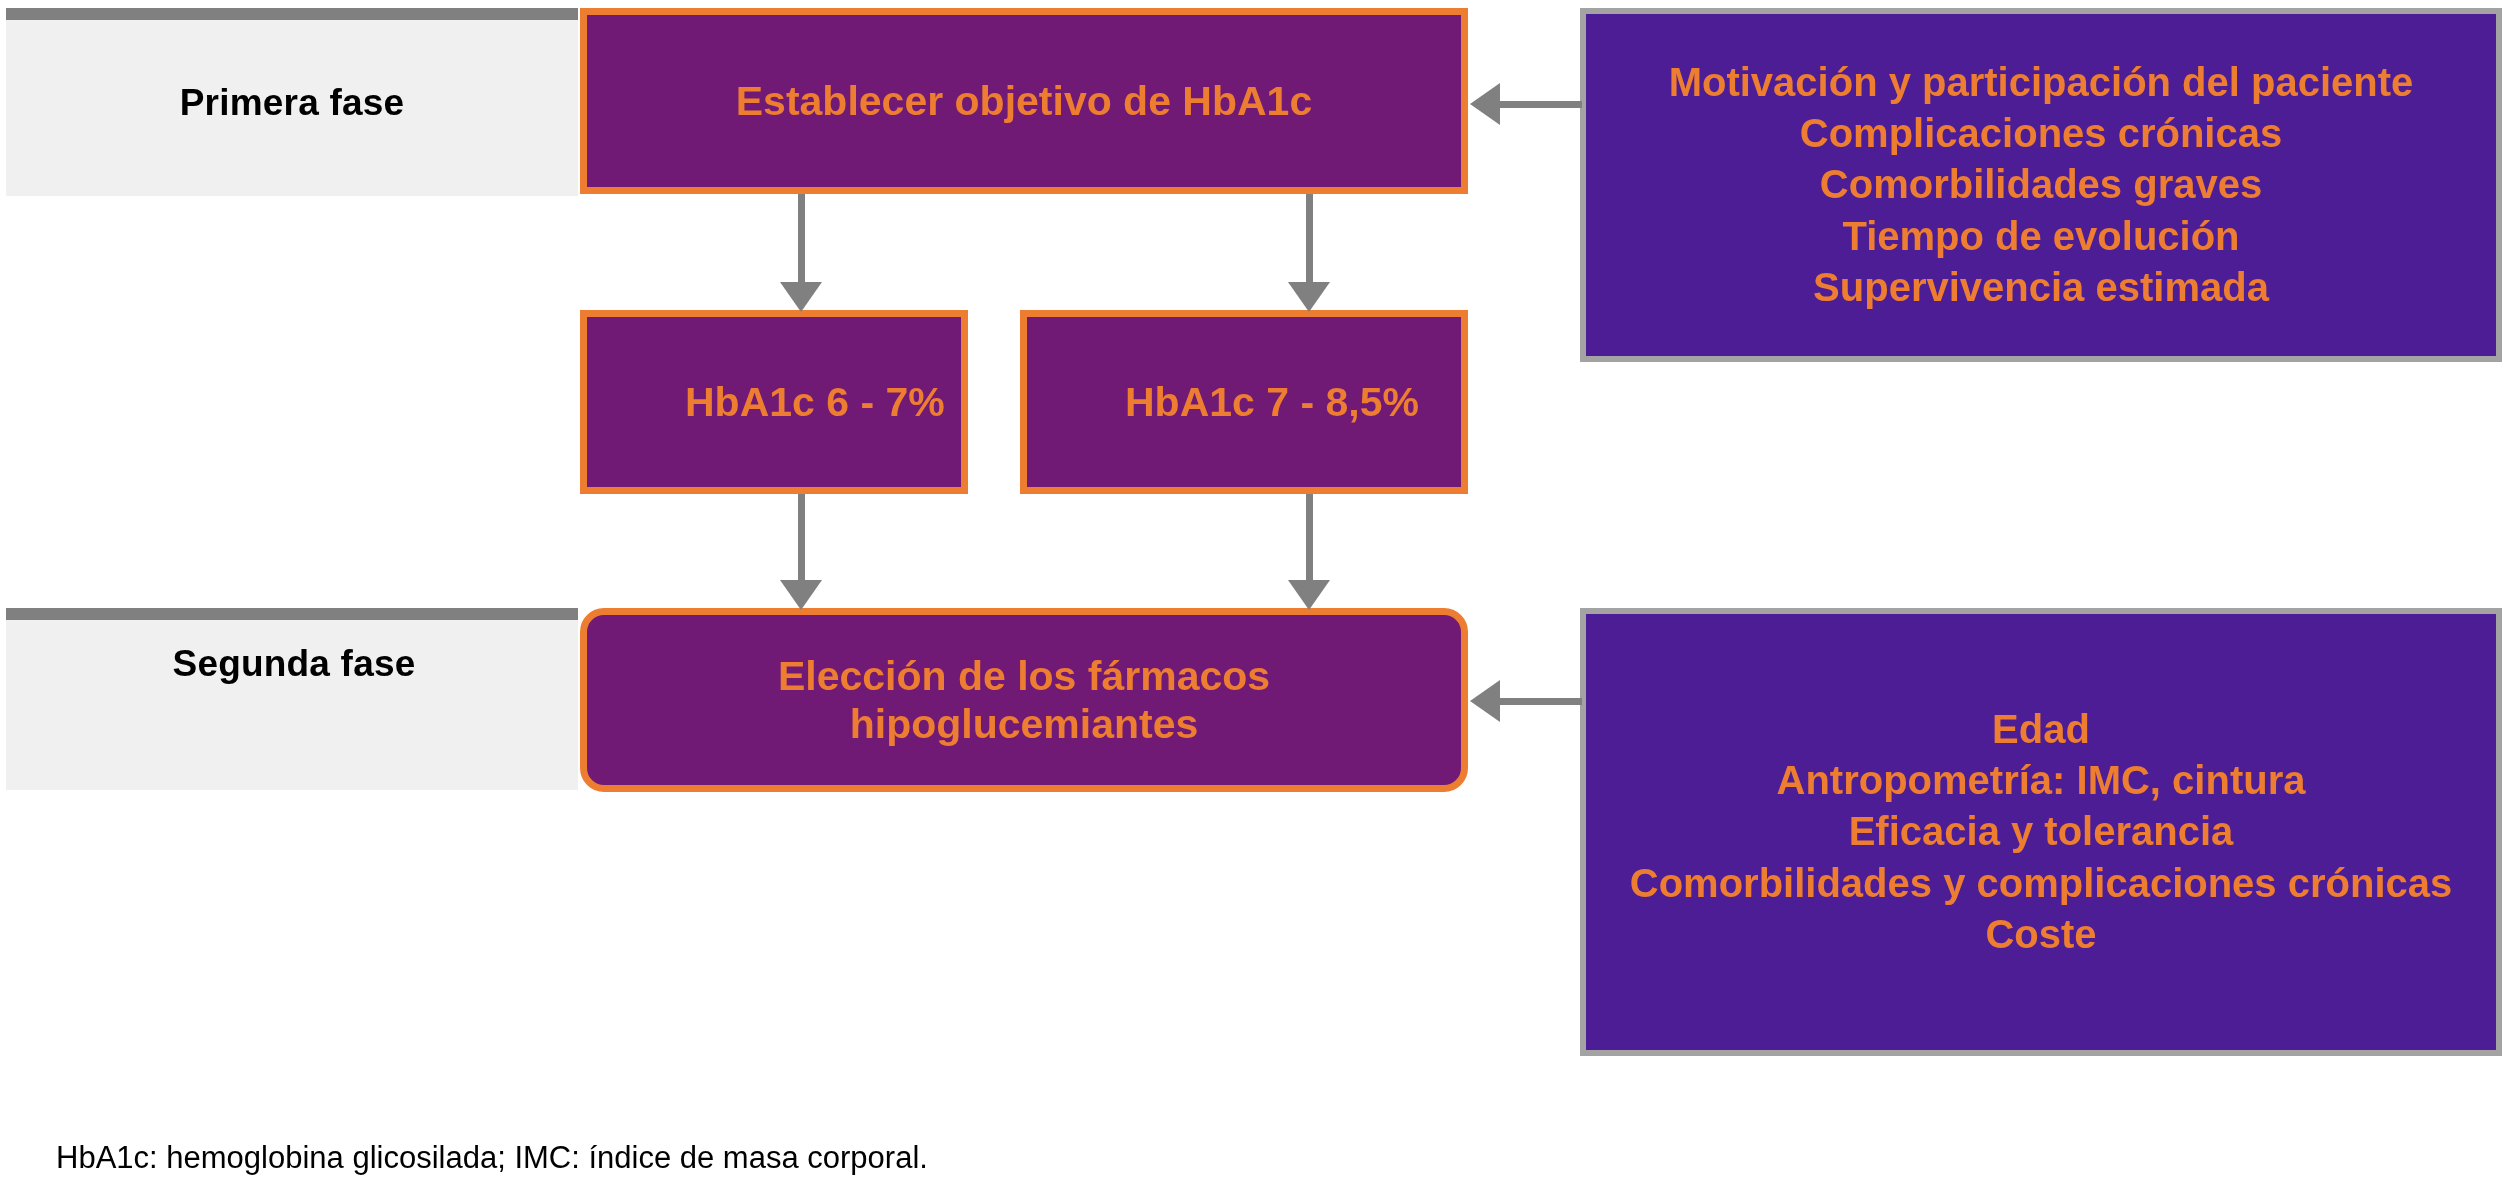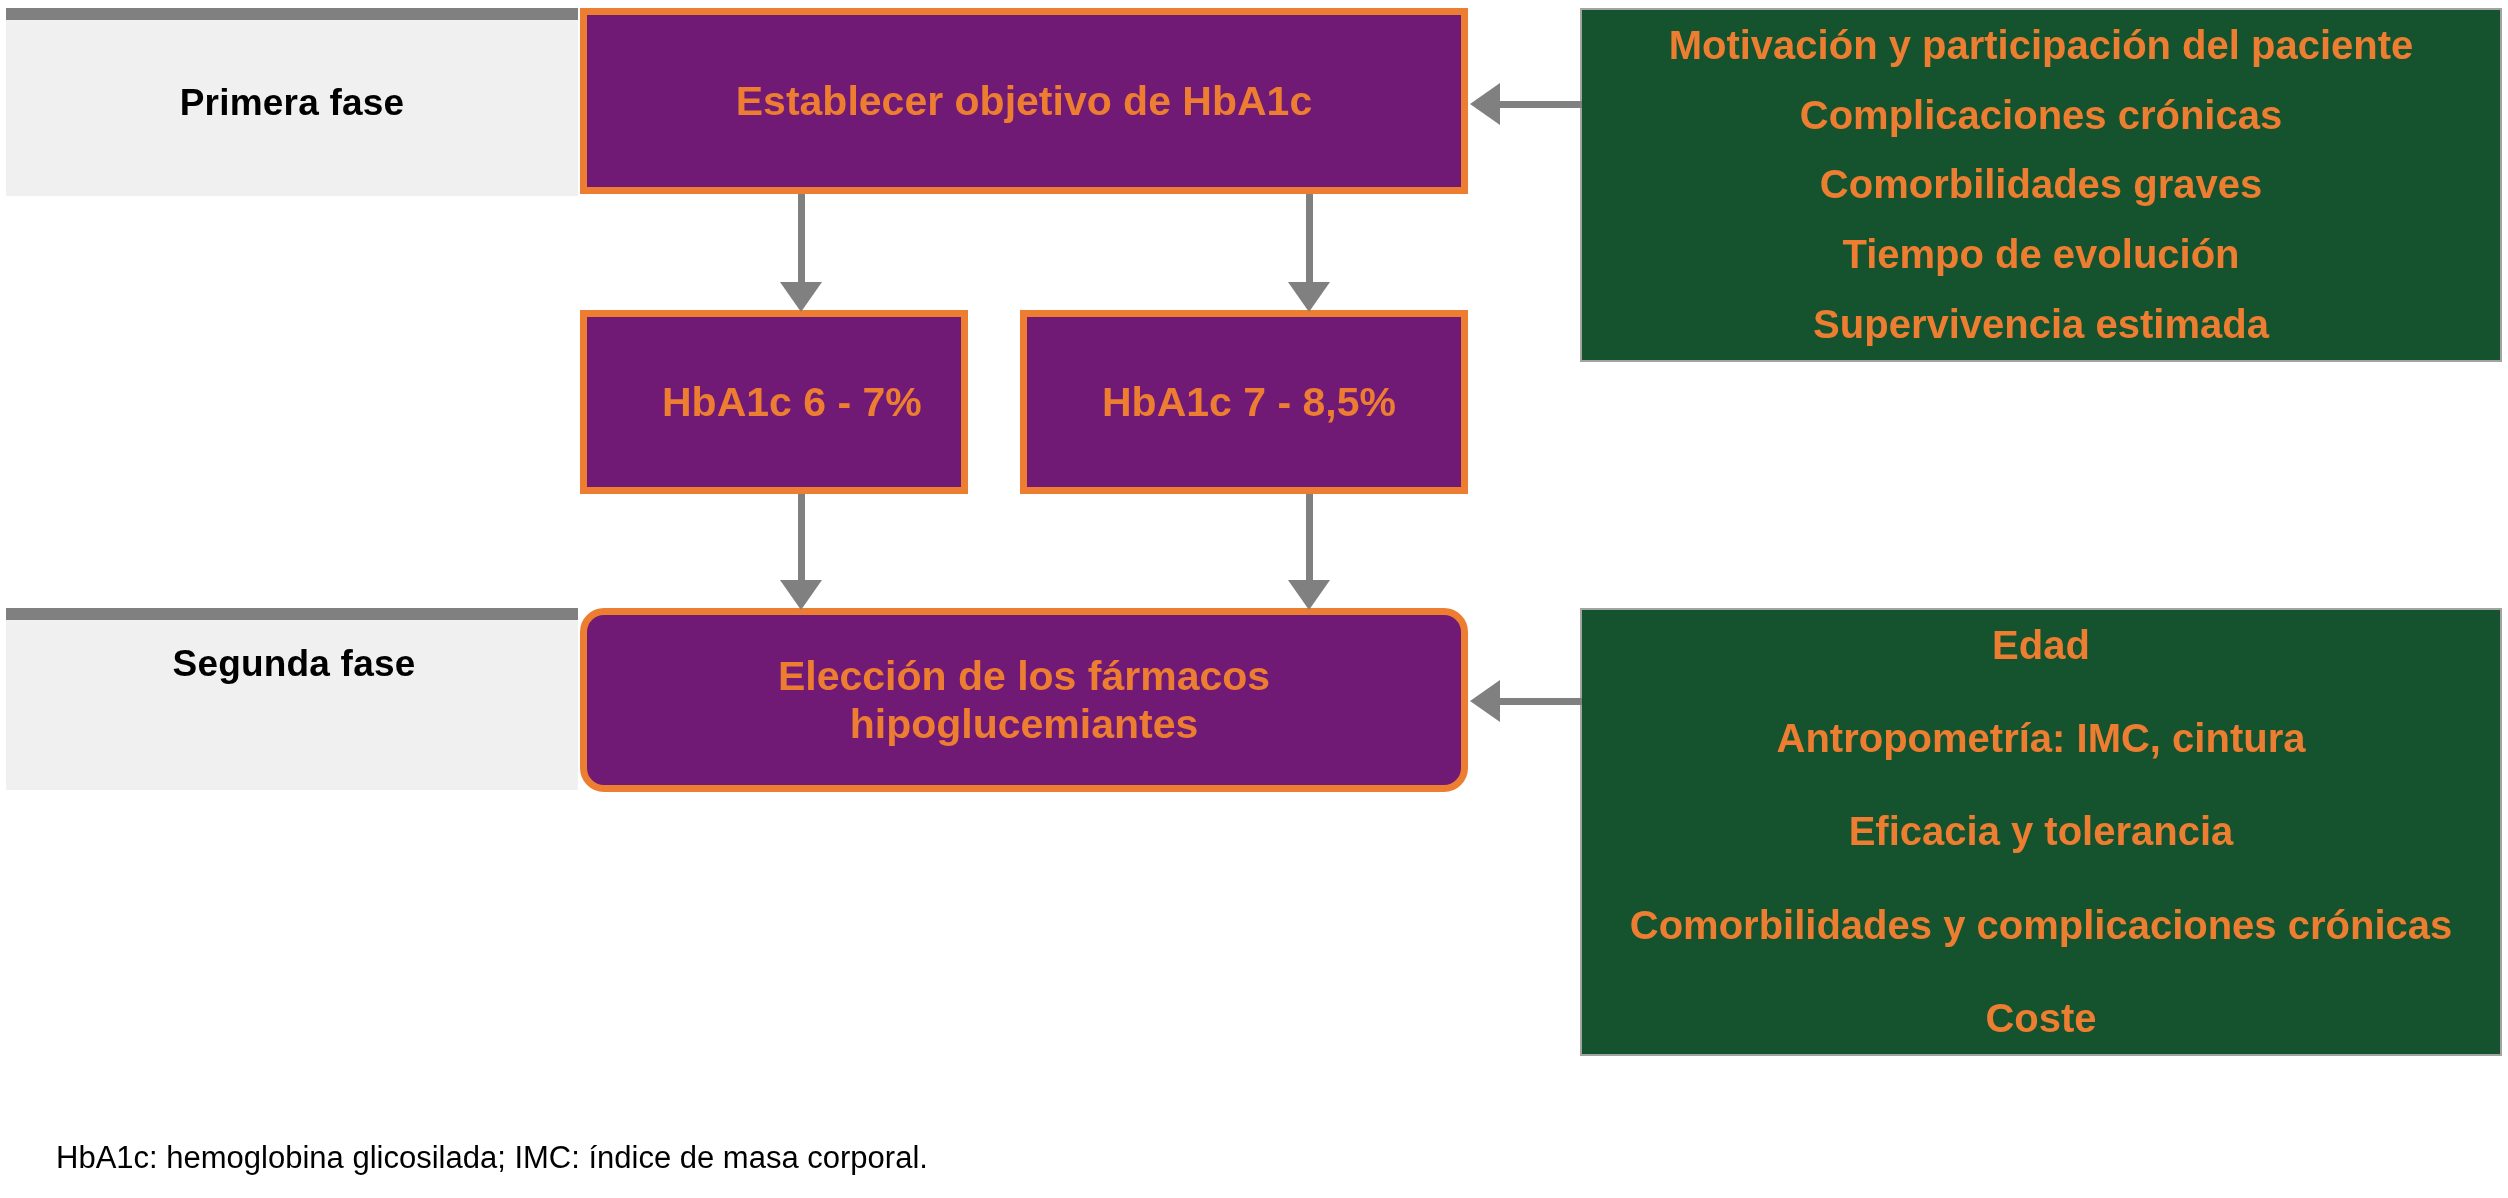--- a/index.html
+++ b/index.html
@@ -27,29 +27,29 @@
     box-sizing:border-box;
     display:flex;align-items:center;justify-content:center;
     color:#ED7D31;font-weight:bold;
     text-align:center;
     line-height:1.18;
   }
   .obox .txt{padding:0 14px;}
 
   #box-objetivo{font-size:41px;}
   #box-hba1c-1,#box-hba1c-2{font-size:41px;justify-content:flex-start;}
-  #box-hba1c-1 .txt,#box-hba1c-2 .txt{padding-left:75px;}
+  #box-hba1c-1 .txt,#box-hba1c-2 .txt{padding-left:75px;margin-left:23px;}
   #box-eleccion{font-size:41px;}
 
   .panel{
     position:absolute;
-    background:#14532d;
-    border:2px solid #a3a3a3;
+    background:#4c1d95;
+    border:6px solid #a3a3a3;
     box-sizing:border-box;
-    display:flex;flex-direction:column;align-items:center;justify-content:space-between;
+    display:flex;flex-direction:column;align-items:center;justify-content:center;
     color:#ED7D31;font-weight:bold;font-size:40px;
     text-align:center;line-height:1.28;
     padding:10px 26px;
   }
   .panel .line{width:100%;}
 
   
   .vline{position:absolute;background:#808080;width:7px;}
   .hline{position:absolute;background:#808080;height:7px;}
   .arrow-down{

